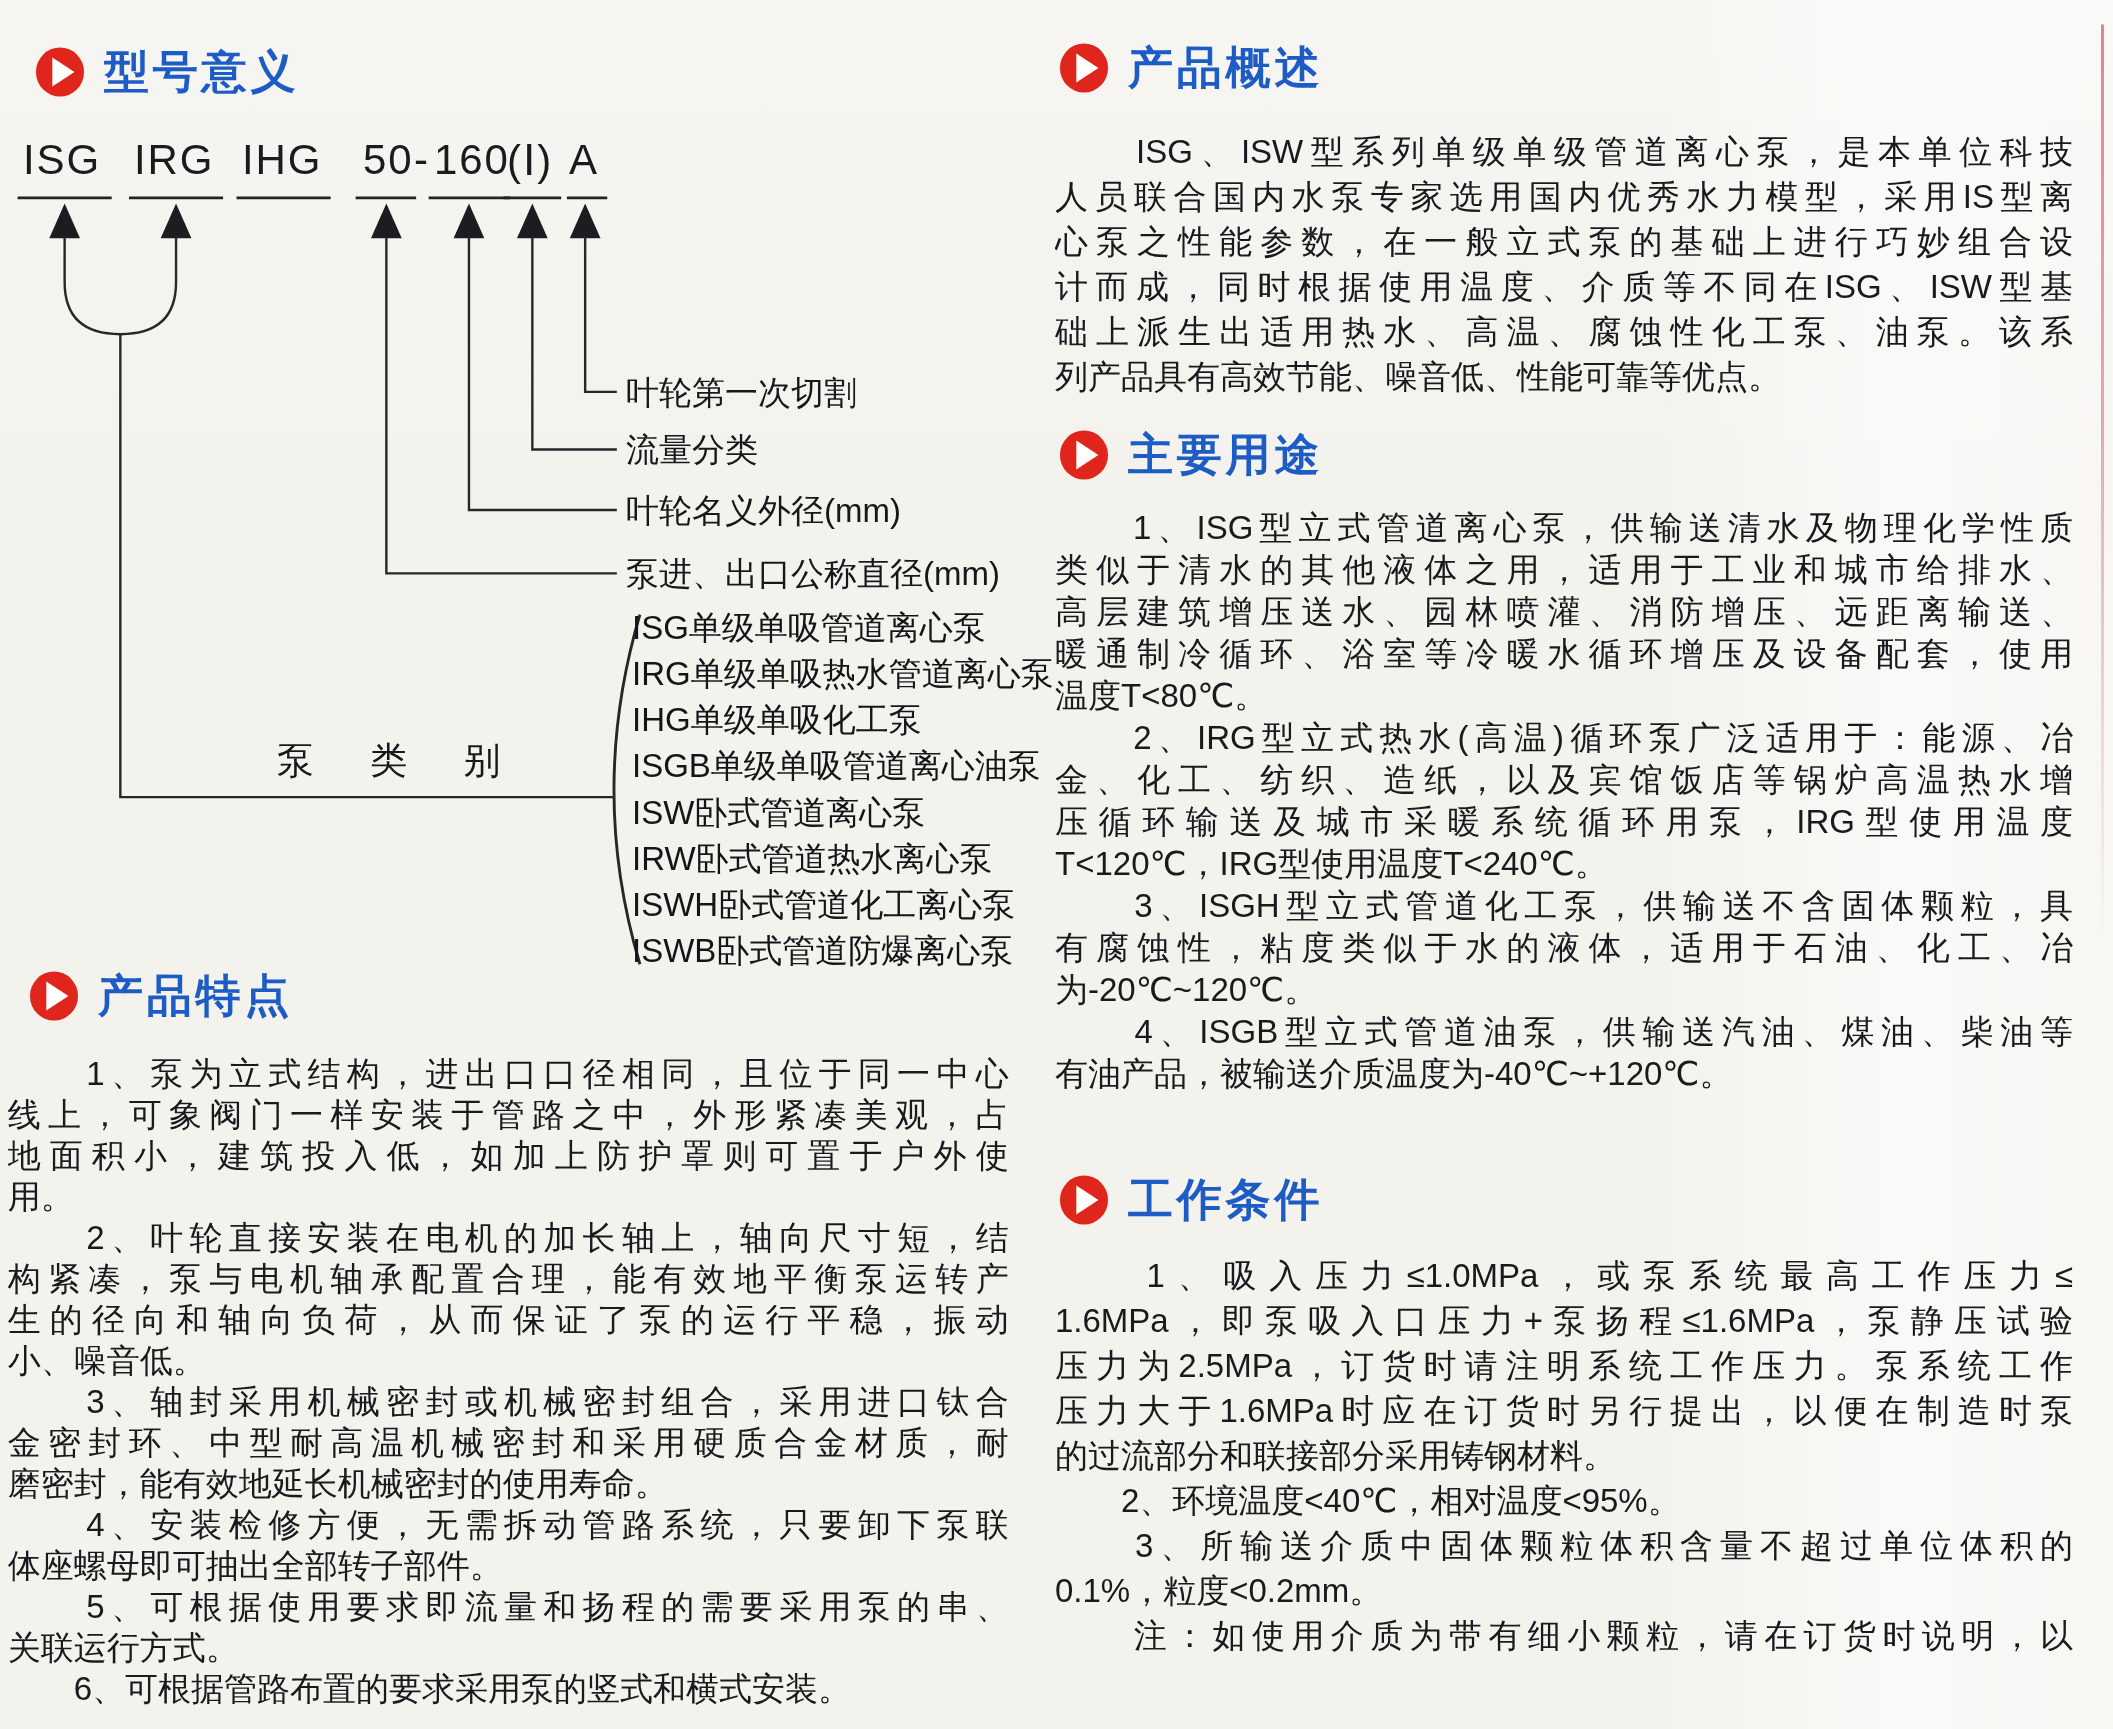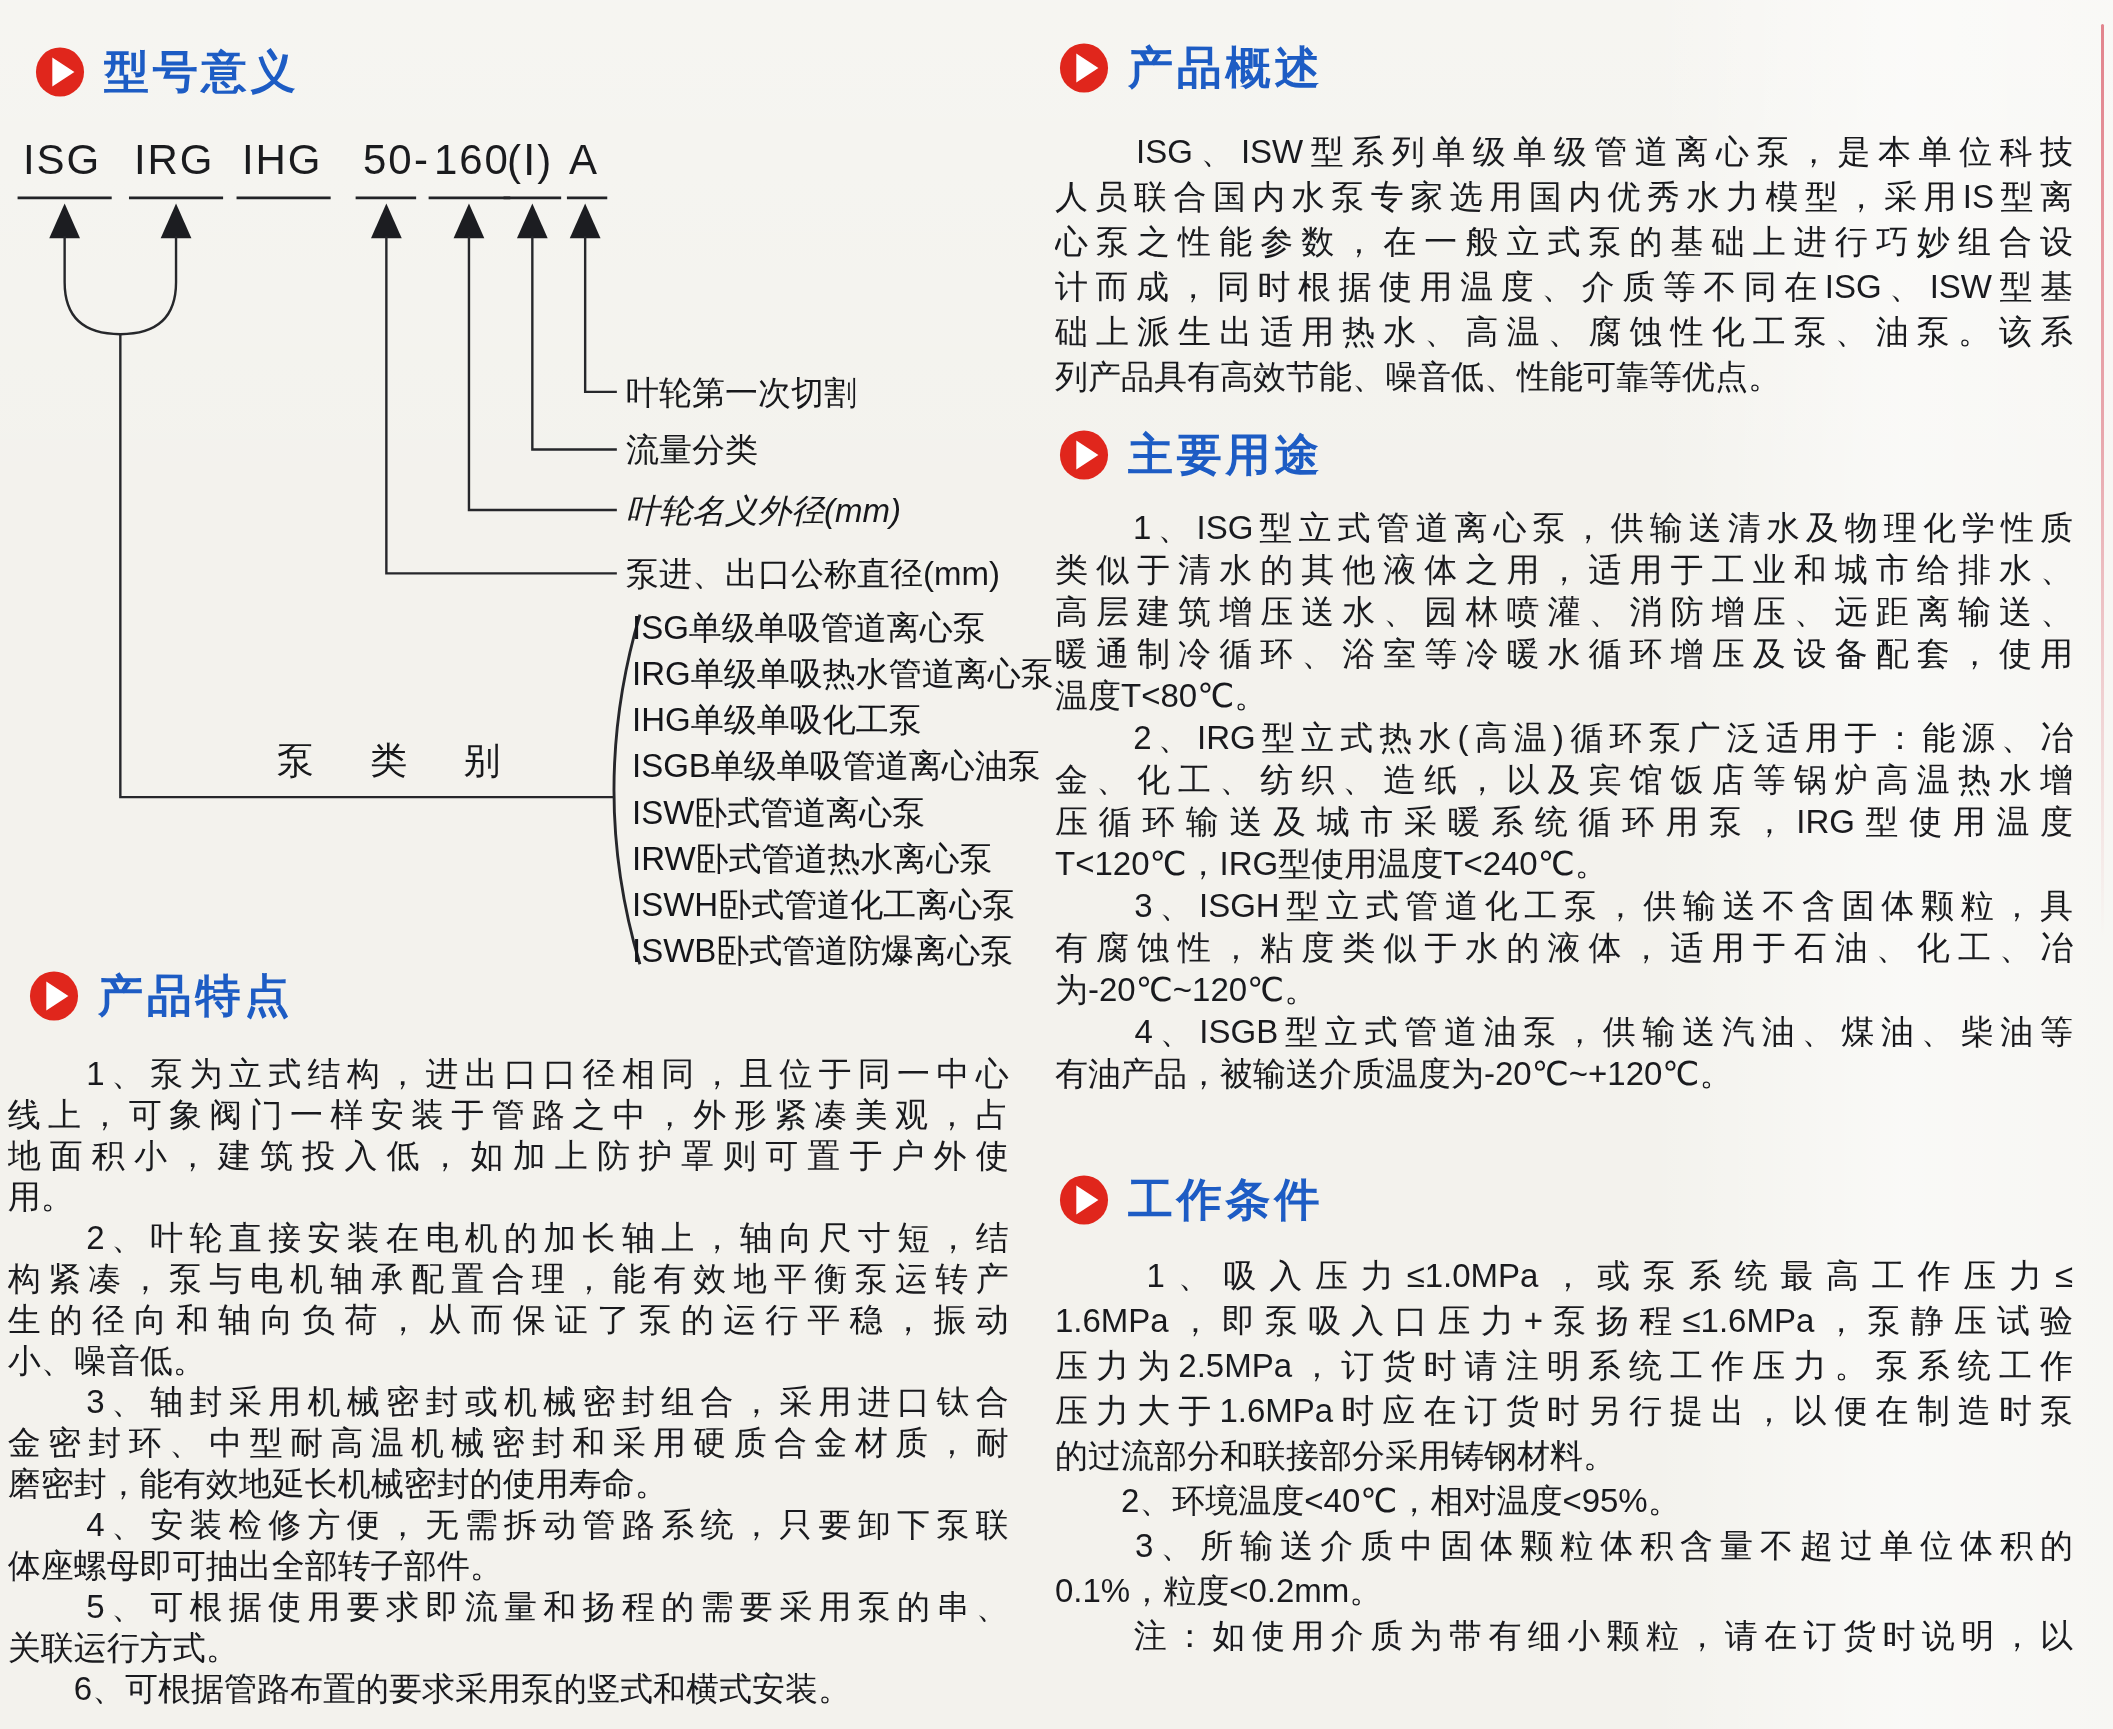--- a/index.html
+++ b/index.html
@@ -87,21 +87,21 @@
       <path d="M402,246 V597 H642"></path>
       <path d="M488,246 V531 H642"></path>
       <path d="M554,246 V468 H642"></path>
       <path d="M609,246 V408 H642"></path>
       <path d="M666,640 Q612,823 666,1004" stroke-width="3"></path>
     </g>
   </svg>
 
   <div class="callout" style="top:371px;">叶轮第一次切割</div>
   <div class="callout" style="top:428px;">流量分类</div>
-  <div class="callout" style="top:489px;font-style:italic;">叶轮名义外径(mm)</div>
+  <div class="callout" style="top:489px;">叶轮名义外径(mm)</div>
   <div class="callout" style="top:552px;">泵进、出口公称直径(mm)</div>
 
   <div class="category-label">泵　类　别</div>
   <div class="pump-type" style="top:609px;">ISG单级单吸管道离心泵</div>
   <div class="pump-type" style="top:655px;">IRG单级单吸热水管道离心泵</div>
   <div class="pump-type" style="top:701px;">IHG单级单吸化工泵</div>
   <div class="pump-type" style="top:747px;">ISGB单级单吸管道离心油泵</div>
   <div class="pump-type" style="top:794px;">ISW卧式管道离心泵</div>
   <div class="pump-type" style="top:840px;">IRW卧式管道热水离心泵</div>
   <div class="pump-type" style="top:886px;">ISWH卧式管道化工离心泵</div>
@@ -172,21 +172,21 @@
     <div class="line">暖通制冷循环、浴室等冷暖水循环增压及设备配套，使用</div>
     <div class="line end">温度T&lt;80℃。</div>
     <div class="line">　　2、IRG型立式热水(高温)循环泵广泛适用于：能源、冶</div>
     <div class="line">金、化工、纺织、造纸，以及宾馆饭店等锅炉高温热水增</div>
     <div class="line">压循环输送及城市采暖系统循环用泵，IRG型使用温度</div>
     <div class="line end">T&lt;120℃，IRG型使用温度T&lt;240℃。</div>
     <div class="line">　　3、ISGH型立式管道化工泵，供输送不含固体颗粒，具</div>
     <div class="line">有腐蚀性，粘度类似于水的液体，适用于石油、化工、冶</div>
     <div class="line end">为-20℃~120℃。</div>
     <div class="line">　　4、ISGB型立式管道油泵，供输送汽油、煤油、柴油等</div>
-    <div class="line end">有油产品，被输送介质温度为-20℃~+120℃。</div>
+    <div class="line end">有油产品，被输送介质温度为-40℃~+120℃。</div>
   </div>
 
   <div class="sec-head" style="left:1059px;top:1170px;">
     <span class="bullet">
       <svg viewBox="0 0 52 52">
           <ellipse cx="26" cy="26" rx="25" ry="25.5" fill="#e0261c"></ellipse>
           <polygon points="18,11 41,26 18,41" fill="#ffffff"></polygon>
         </svg>
     </span>
     <h2 class="sec-title">工作条件</h2>

